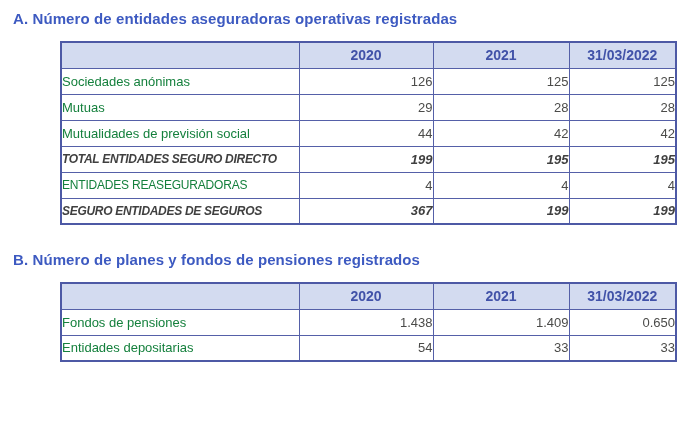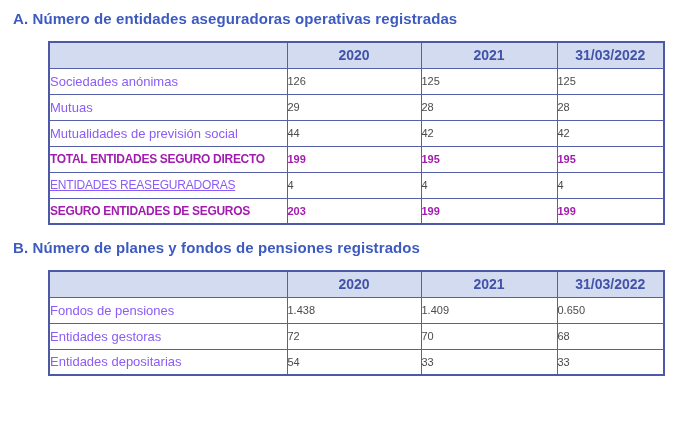--- a/index.html
+++ b/index.html
@@ -14,25 +14,25 @@
 
   .section-title {
     font-size: 15px;
     font-weight: bold;
     color: #3d5ac1;
     line-height: 20px;
     margin: 0 0 12px 13px;
     letter-spacing: 0.1px;
   }
   .section-a .section-title { padding-top: 9px; }
-  .section-b .section-title { padding-top: 13px; }
+  .section-b .section-title { padding-top: 25px; }
 
   table.data-table {
     border-collapse: collapse;
-    margin-left: 48px;
+    margin-left: 60px;
     width: 615px;
     table-layout: fixed;
   }
   table.data-table col.c-label { width: 238px; }
   table.data-table col.c-num1  { width: 134px; }
   table.data-table col.c-num2  { width: 136px; }
   table.data-table col.c-num3  { width: 107px; }
 
   table.data-table th,
   table.data-table td {
@@ -46,36 +46,36 @@
     background: #d3dbf0;
     color: #4152a8;
     font-weight: bold;
     font-size: 14px;
     text-align: center;
   }
   td.label-cell {
     text-align: left;
     padding-left: 9px;
     font-size: 13px;
-    color: #8b5cf6;
+    color: #15803d;
     white-space: nowrap;
   }
   td.num-cell {
-    text-align: left;
-    font-size: 11px;
+    text-align: right;
+    font-size: 13px;
     color: #4b4b49;
   }
   tr.caps-row td.label-cell {
     font-size: 12px;
     letter-spacing: -0.2px;
-    text-decoration: underline;
   }
   tr.total-row td {
-    color: #a21caf;
+    color: #404040;
     font-weight: bold;
+    font-style: italic;
   }
   tr.total-row td.label-cell {
     font-size: 12px;
     letter-spacing: -0.3px;
   }
 </style>
 </head>
 <body>
 
 <div class="page">
@@ -124,21 +124,21 @@
           <td class="num-cell">195</td>
         </tr>
         <tr class="caps-row">
           <td class="label-cell">ENTIDADES REASEGURADORAS</td>
           <td class="num-cell">4</td>
           <td class="num-cell">4</td>
           <td class="num-cell">4</td>
         </tr>
         <tr class="total-row">
           <td class="label-cell">SEGURO ENTIDADES DE SEGUROS</td>
-          <td class="num-cell">203</td>
+          <td class="num-cell">367</td>
           <td class="num-cell">199</td>
           <td class="num-cell">199</td>
         </tr>
       </tbody>
     </table>
   </div>
 
   <div class="section section-b">
     <h2 class="section-title">B. Número de planes y fondos de pensiones registrados</h2>
 
@@ -158,26 +158,20 @@
         </tr>
       </thead>
       <tbody>
         <tr>
           <td class="label-cell">Fondos de pensiones</td>
           <td class="num-cell">1.438</td>
           <td class="num-cell">1.409</td>
           <td class="num-cell">0.650</td>
         </tr>
         <tr>
-          <td class="label-cell">Entidades gestoras</td>
-          <td class="num-cell">72</td>
-          <td class="num-cell">70</td>
-          <td class="num-cell">68</td>
-        </tr>
-        <tr>
           <td class="label-cell">Entidades depositarias</td>
           <td class="num-cell">54</td>
           <td class="num-cell">33</td>
           <td class="num-cell">33</td>
         </tr>
       </tbody>
     </table>
   </div>
 
 </div>

